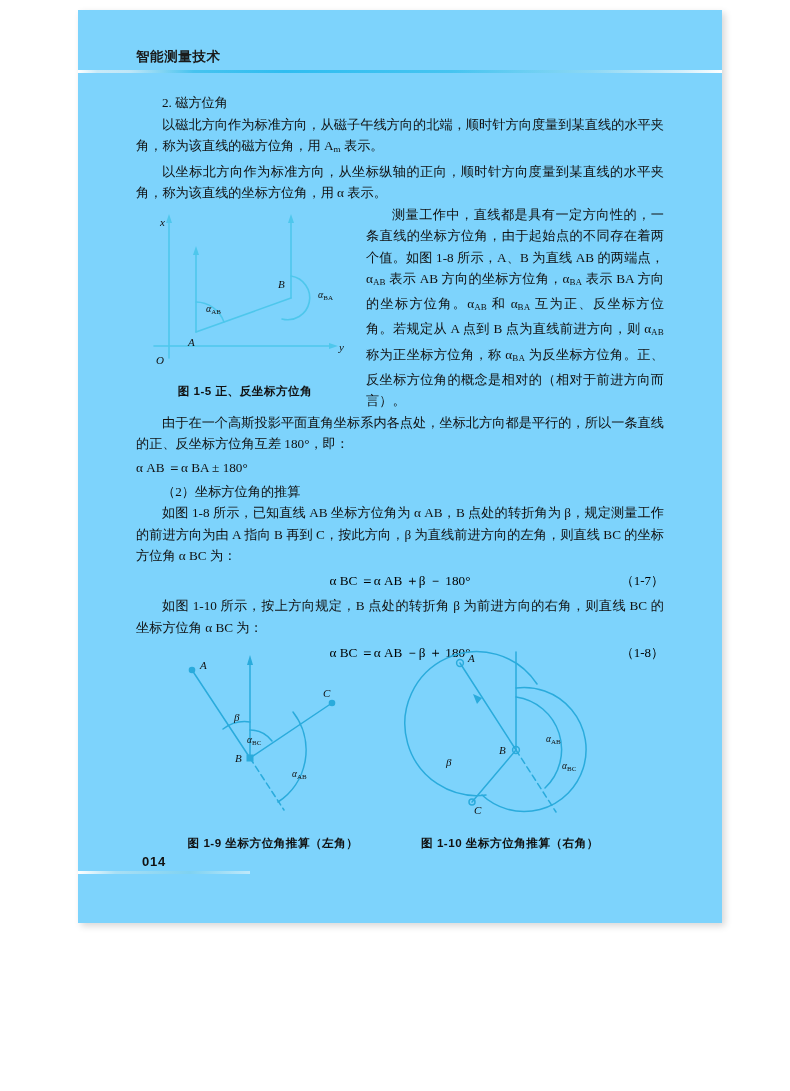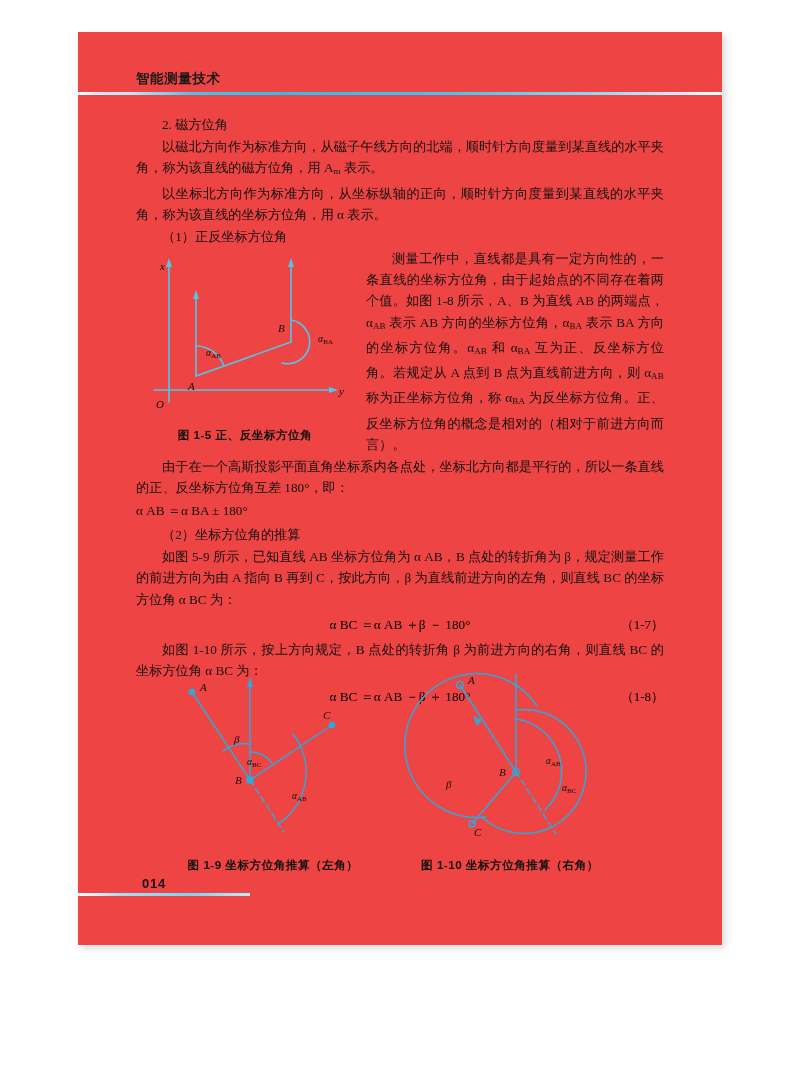--- a/index.html
+++ b/index.html
@@ -10,24 +10,24 @@
     height: 1091px;
     overflow: hidden;
   }
   body {
     font-family: "Liberation Serif", "DejaVu Serif", serif;
   }
 
   #page {
     position: absolute;
     left: 78px;
-    top: 32px;
+    top: 10px;
     width: 644px;
     height: 913px;
-    background: #ef4444;
+    background: #7dd3fc;
     box-shadow: 3px 3px 7px rgba(0,0,0,0.16);
   }
 
   
   .header {
     position: absolute;
     left: 0;
     top: 38px;
     width: 644px;
     height: 34px;
@@ -167,21 +167,20 @@
 
   <div class="content">
 
     <p class="tx ind1">2. 磁方位角</p>
 
     <p class="tx ind2"><span>以磁北方向作为标准方向，从磁子午线方向的北端，顺时针方向度量到某直线的水平夹角，称为该直线的磁方位角，用 A</span><span class="sub">m</span><span> 表示。</span></p>
 
 
     <p class="tx ind2">以坐标北方向作为标准方向，从坐标纵轴的正向，顺时针方向度量到某直线的水平夹角，称为该直线的坐标方位角，用 α 表示。</p>
 
-    <p class="tx ind1">（1）正反坐标方位角</p>
 
     <div class="fig8-wrap">
       <svg width="218" height="170" viewBox="0 0 218 170">
         <g stroke="#4ec7ec" stroke-width="1.6" fill="none" stroke-linecap="round">
 
           <line x1="33" y1="152" x2="33" y2="14"></line>
           <polygon points="33,8 30,17 36,17" fill="#4ec7ec" stroke="none"></polygon>
 
           <line x1="18" y1="140" x2="196" y2="140"></line>
           <polygon points="202,140 193,137 193,143" fill="#4ec7ec" stroke="none"></polygon>
@@ -216,21 +215,21 @@
     <p class="tx ind2"><span>测量工作中，直线都是具有一定方向性的，一条直线的坐标方位角，由于起始点的不同存在着两个值。如图 1-8 所示，A、B 为直线 AB 的两端点，α</span><span class="sub">AB</span><span> 表示 AB 方向的坐标方位角，α</span><span class="sub">BA</span><span> 表示 BA 方向的坐标方位角。α</span><span class="sub">AB</span><span> 和 α</span><span class="sub">BA</span><span> 互为正、反坐标方位角。若规定从 A 点到 B 点为直线前进方向，则 α</span><span class="sub">AB</span><span> 称为正坐标方位角，称 α</span><span class="sub">BA</span><span> 为反坐标方位角。正、反坐标方位角的概念是相对的（相对于前进方向而言）。</span></p>
 
     <p class="tx ind2">由于在一个高斯投影平面直角坐标系内各点处，坐标北方向都是平行的，所以一条直线的正、反坐标方位角互差 180°，即：</p>
 
     <p class="eqline eq-indent">α AB ＝α BA ± 180°</p>
 
     <div style="clear:both; height:1px;"></div>
 
     <p class="tx ind1">（2）坐标方位角的推算</p>
 
-    <p class="tx ind2">如图 5-9 所示，已知直线 AB 坐标方位角为 α AB，B 点处的转折角为 β，规定测量工作的前进方向为由 A 指向 B 再到 C，按此方向，β 为直线前进方向的左角，则直线 BC 的坐标方位角 α BC 为：</p>
+    <p class="tx ind2">如图 1-8 所示，已知直线 AB 坐标方位角为 α AB，B 点处的转折角为 β，规定测量工作的前进方向为由 A 指向 B 再到 C，按此方向，β 为直线前进方向的左角，则直线 BC 的坐标方位角 α BC 为：</p>
 
     <div class="eq-center">
       <span>α BC ＝α AB ＋β － 180°</span>
       <span class="eq-num">（1-7）</span>
     </div>
 
     <p class="tx ind2">如图 1-10 所示，按上方向规定，B 点处的转折角 β 为前进方向的右角，则直线 BC 的坐标方位角 α BC 为：</p>
 
     <div class="eq-center">
       <span>α BC ＝α AB －β ＋ 180°</span>

